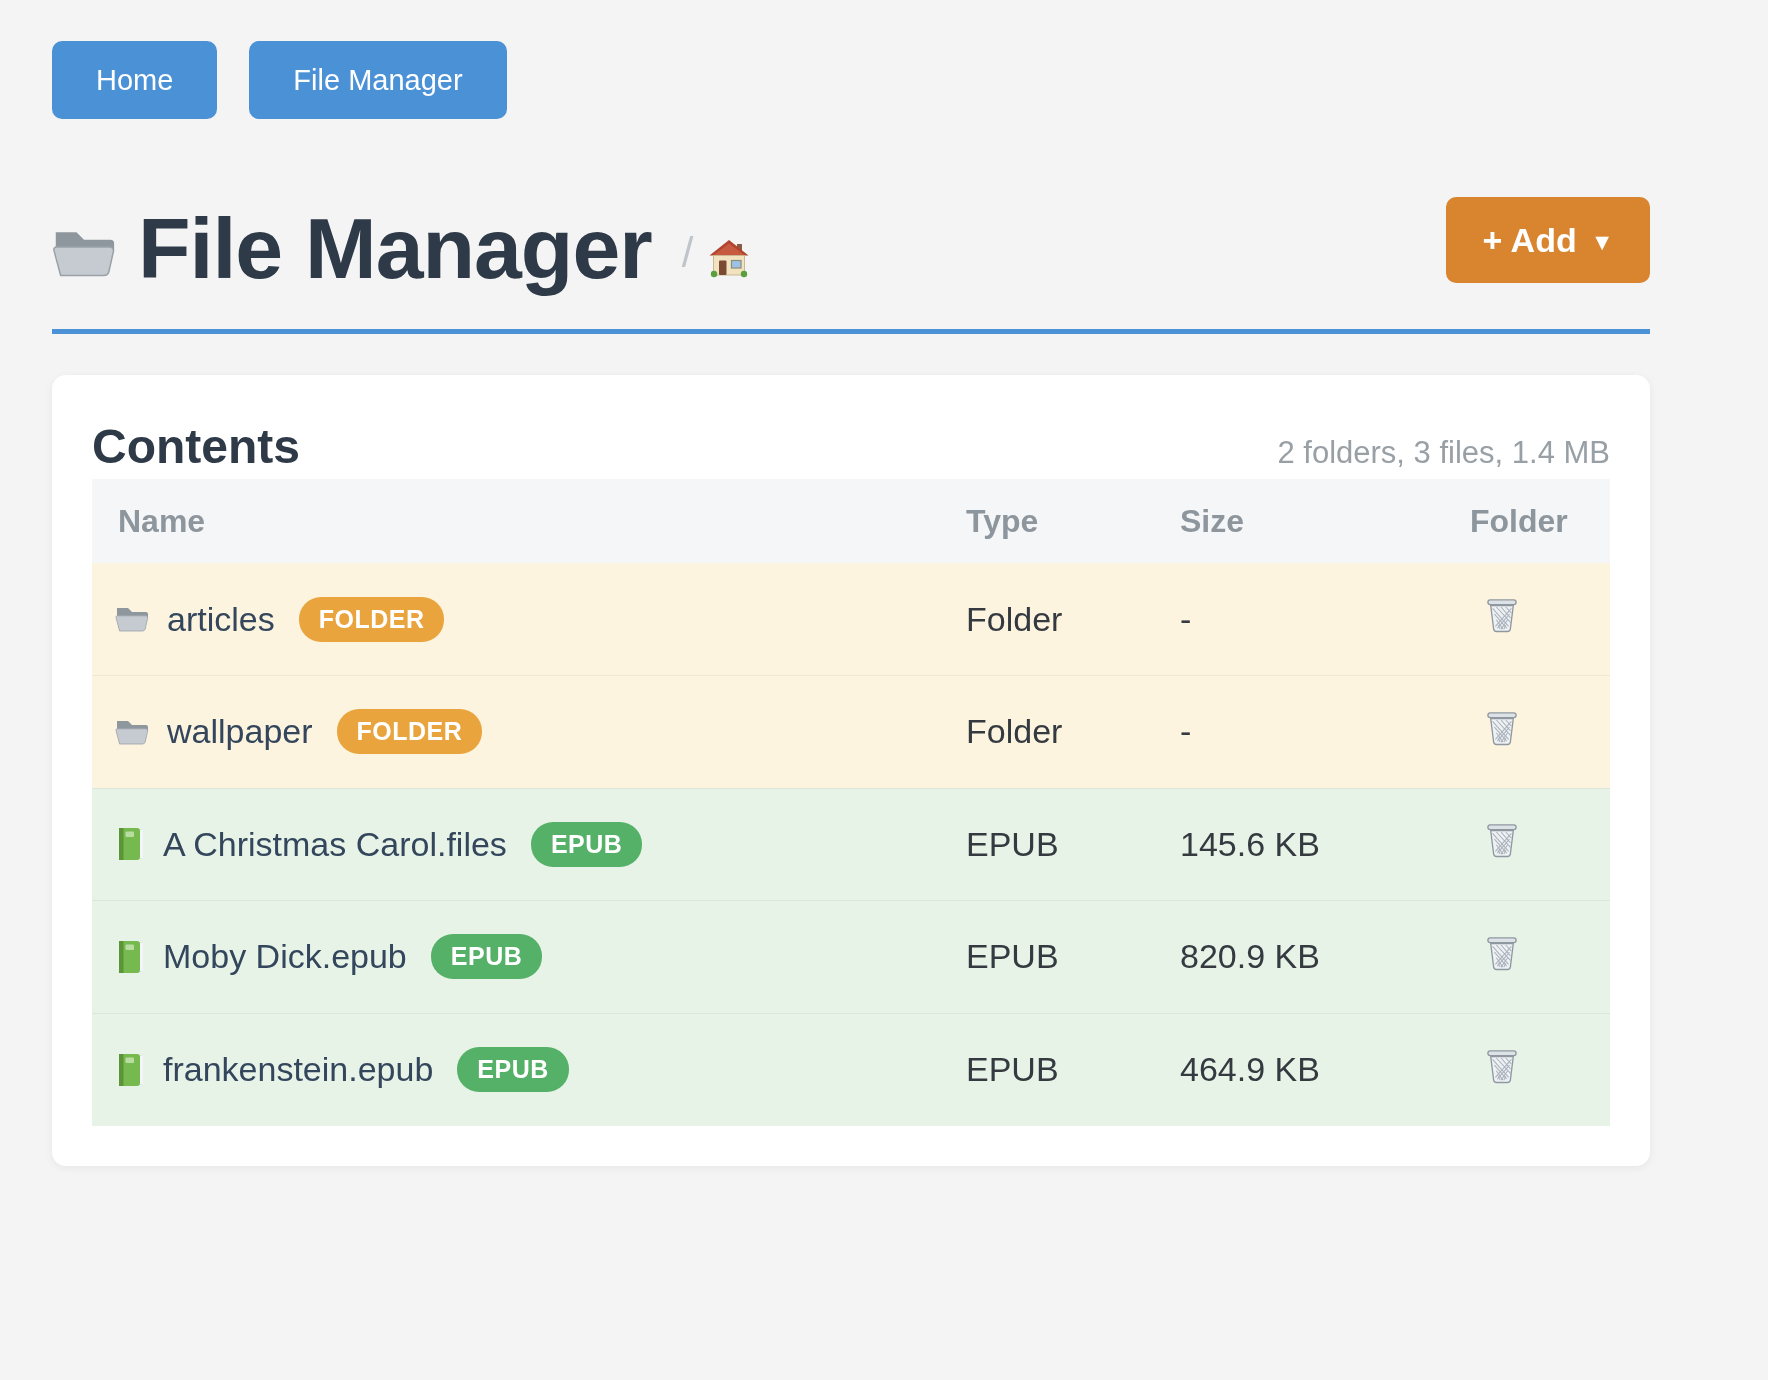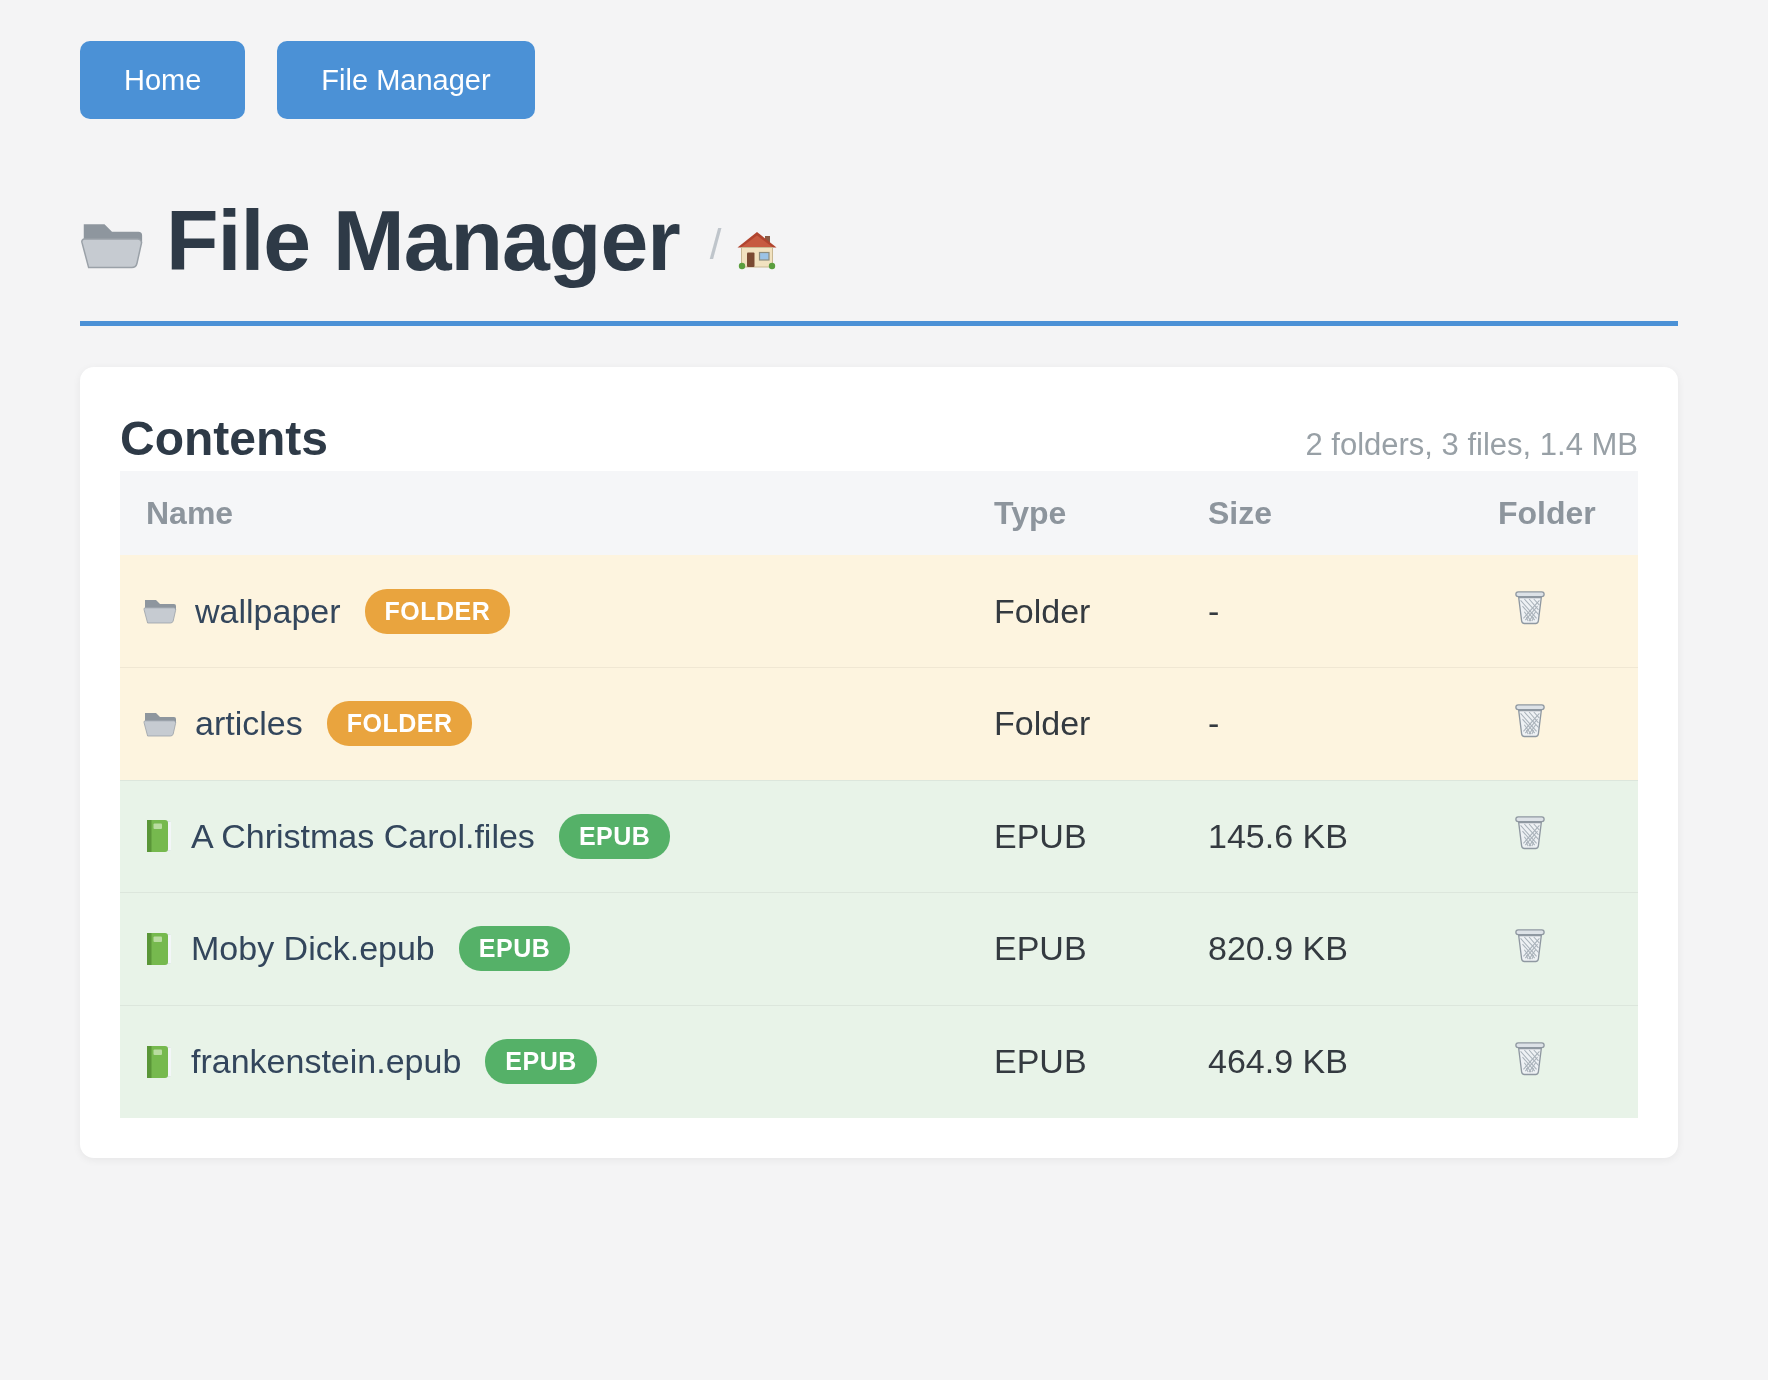--- a/index.html
+++ b/index.html
@@ -3,21 +3,21 @@
 <meta charset="utf-8">
 <style>
   * { box-sizing: border-box; }
   html,body { margin:0; padding:0; }
   body {
     width:1768px; height:1380px;
     background:#f4f4f5;
     font-family:"Liberation Sans", sans-serif;
     overflow:hidden;
   }
-  .container { margin-left:80px; width:1598px; padding-top:41px; }
+  .container { margin-left:52px; width:1598px; padding-top:41px; }
 
   
   .nav-row { display:flex; gap:32px; }
   .nav-btn {
     height:78px; padding:0 44px;
     background:var(--primary-blue,#4b91d6);
     color:#fff; font-size:29px; font-family:inherit;
     border:none; border-radius:10px; cursor:pointer;
   }
 
@@ -116,20 +116,24 @@
           <path d="M20 1 L39.5 16.5 H0.5 z" fill="#b0442e"></path>
           <path d="M20 4.5 L36 16.5 H4 z" fill="#c75a40"></path>
           <rect x="4.5" y="16.5" width="31" height="19.5" fill="#f1e2c0" stroke="#c9b892" stroke-width="1"></rect>
           <rect x="10" y="21.5" width="7.5" height="14.5" rx="1" fill="#7a4a32"></rect>
           <rect x="22.5" y="21.5" width="9.5" height="7.5" fill="#9cc3e5" stroke="#8d8d7d" stroke-width="1.2"></rect>
           <circle cx="5" cy="35" r="3.2" fill="#5a9e3e"></circle>
           <circle cx="35" cy="35" r="3.2" fill="#5a9e3e"></circle>
         </svg>
       </span>
     </div>
+    <button class="add-btn">
+      <span>+ Add</span>
+      <span class="caret">▼</span>
+    </button>
   </div>
 
   <hr class="blue-rule">
 
   <div class="card main-card">
     <div class="card-head">
       <h2 class="contents-title">Contents</h2>
       <span class="summary">2 folders, 3 files, 1.4 MB</span>
     </div>
     <table class="file-table">
@@ -146,21 +150,21 @@
     <td class="col-name">
       <div class="name-wrap">
         <span class="row-icon folder">
           <svg viewBox="0 0 34 28">
             <path d="M2 3 h11 l4 4 h14 a2 2 0 0 1 2 2 v4 H2 z" fill="#8e969e"></path>
             <path d="M4.6 26 L1 12.5 a1.4 1.4 0 0 1 1.4-1.7 h28.2 a2 2 0 0 1 2 2.5 L30.2 24 a2.8 2.8 0 0 1-2.8 2z" fill="#c6cbd1"></path>
             <path d="M4.6 26 L1 12.5 a1.4 1.4 0 0 1 1.4-1.7 h28.2 a2 2 0 0 1 2 2.5 L30.2 24 a2.8 2.8 0 0 1-2.8 2z" fill="none" stroke="#9aa1a8" stroke-width="0.8"></path>
           </svg>
         </span>
 
-        <span class="file-name">wallpaper</span>
+        <span class="file-name">articles</span>
         <span class="badge badge-folder">FOLDER</span>
       </div>
     </td>
     <td class="col-type">Folder</td>
     <td class="col-size">-</td>
     <td class="col-actions">
       <button class="trash-btn">
         <svg viewBox="0 0 34 38">
           <rect x="2" y="3" width="30" height="5" rx="2.5" fill="#dde2e7" stroke="#8f98a1" stroke-width="1.4"></rect>
           <path d="M5 9 h24 l-3.1 24.8 a3 3 0 0 1 -3 2.7 H11.1 a3 3 0 0 1 -3 -2.7 z" fill="#eef1f4" stroke="#8f98a1" stroke-width="1.4"></path>
@@ -177,21 +181,21 @@
     <td class="col-name">
       <div class="name-wrap">
         <span class="row-icon folder">
           <svg viewBox="0 0 34 28">
             <path d="M2 3 h11 l4 4 h14 a2 2 0 0 1 2 2 v4 H2 z" fill="#8e969e"></path>
             <path d="M4.6 26 L1 12.5 a1.4 1.4 0 0 1 1.4-1.7 h28.2 a2 2 0 0 1 2 2.5 L30.2 24 a2.8 2.8 0 0 1-2.8 2z" fill="#c6cbd1"></path>
             <path d="M4.6 26 L1 12.5 a1.4 1.4 0 0 1 1.4-1.7 h28.2 a2 2 0 0 1 2 2.5 L30.2 24 a2.8 2.8 0 0 1-2.8 2z" fill="none" stroke="#9aa1a8" stroke-width="0.8"></path>
           </svg>
         </span>
 
-        <span class="file-name">articles</span>
+        <span class="file-name">wallpaper</span>
         <span class="badge badge-folder">FOLDER</span>
       </div>
     </td>
     <td class="col-type">Folder</td>
     <td class="col-size">-</td>
     <td class="col-actions">
       <button class="trash-btn">
         <svg viewBox="0 0 34 38">
           <rect x="2" y="3" width="30" height="5" rx="2.5" fill="#dde2e7" stroke="#8f98a1" stroke-width="1.4"></rect>
           <path d="M5 9 h24 l-3.1 24.8 a3 3 0 0 1 -3 2.7 H11.1 a3 3 0 0 1 -3 -2.7 z" fill="#eef1f4" stroke="#8f98a1" stroke-width="1.4"></path>

